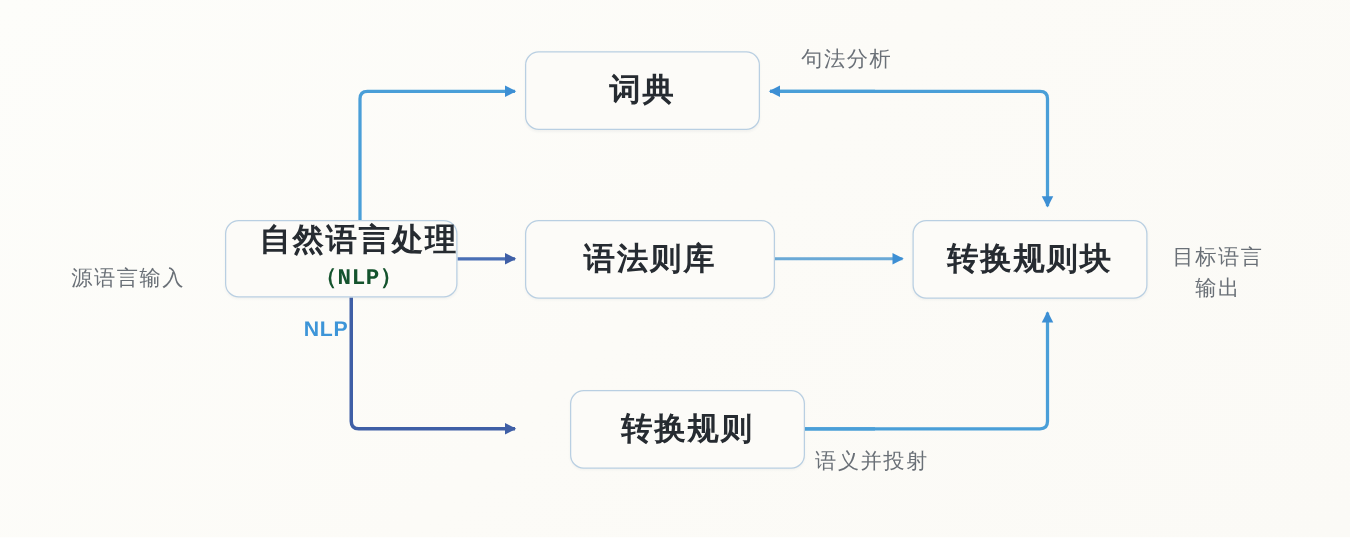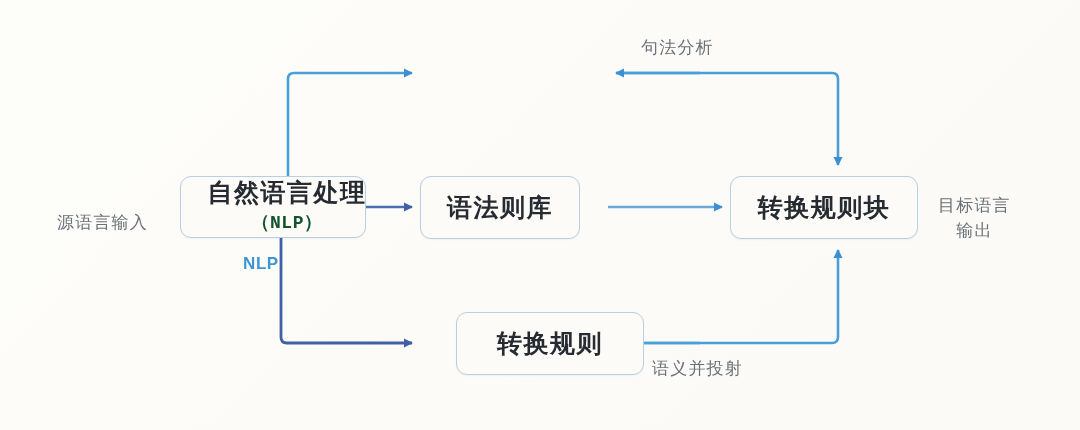--- a/index.html
+++ b/index.html
@@ -106,22 +106,25 @@
 
     <path d="M616,343 L832,343 Q838,343 838,337 L838,250" fill="none" stroke="#4a9fd8" stroke-width="2.6" marker-end="url(#ar-light)"></path>
     <path d="M700,343 L616,343" fill="none" stroke="#4a9fd8" stroke-width="2.6" marker-end="url(#ar-light)"></path>
   </svg>
 
   <div class="node has-sub" style="left:180px; top:176px; width:186px; height:62px;padding-left:28px;">
     <div class="node-title">自然语言处理</div>
     <div class="node-sub">（NLP）</div>
   </div>
 
+  <div class="node" style="left:420px; top:41px; width:188px; height:63px;">
+    <div class="node-title">词典</div>
+  </div>
 
-  <div class="node" style="left:420px; top:176px; width:160px; height:63px;">
+  <div class="node" style="left:420px; top:176px; width:200px; height:63px;">
     <div class="node-title">语法则库</div>
   </div>
 
   <div class="node" style="left:420px; top:312px; width:188px; height:63px;margin-left:36px;">
     <div class="node-title">转换规则</div>
   </div>
 
   <div class="node" style="left:730px; top:176px; width:188px; height:63px;">
     <div class="node-title">转换规则块</div>
   </div>

